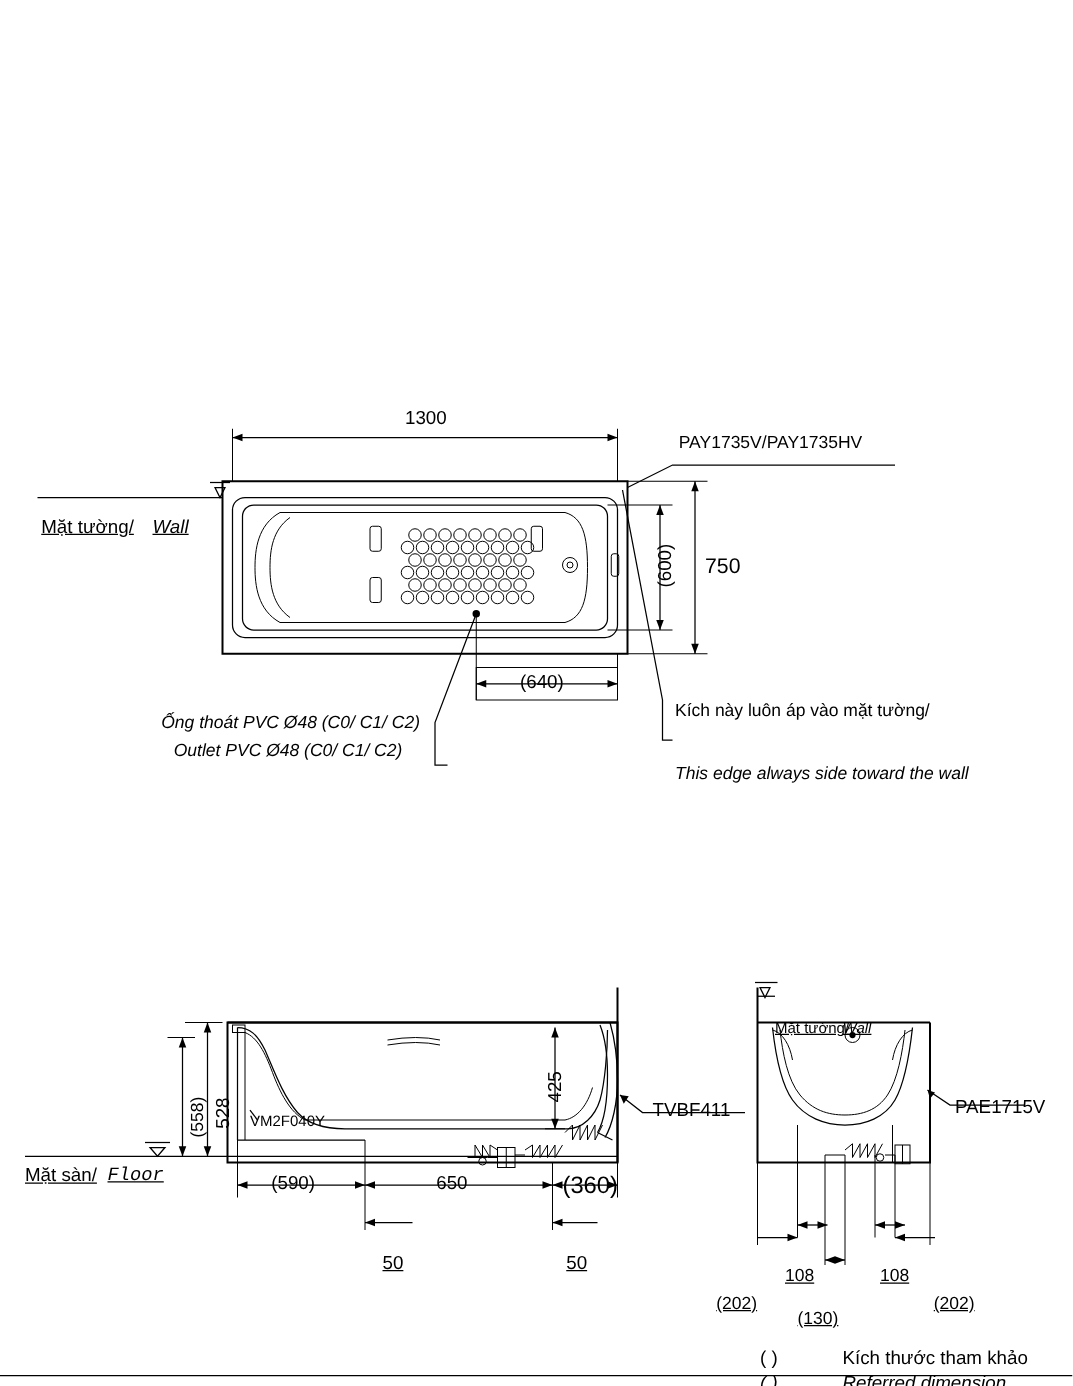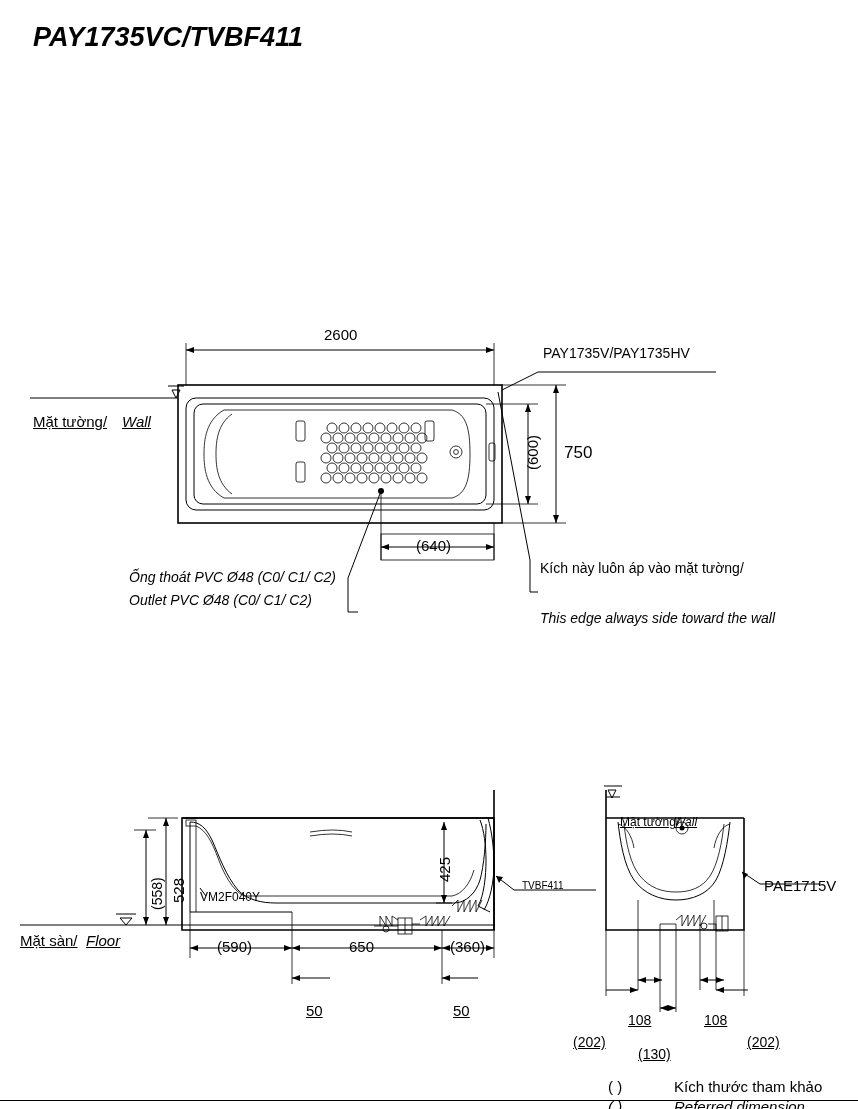--- a/index.html
+++ b/index.html
@@ -28,21 +28,20 @@
   .stthin{fill:none;stroke:#000;stroke-width:0.8;}
 
   .bottomrule{position:absolute;left:0;right:0;bottom:8px;height:1px;background:#000;}
 </style>
 </head>
 <body>
 
 <div class="page">
 
   <div class="title">
-    <div>PAY1735VC/TVBF411</div>
   </div>
 
   <svg width="858" height="1109">
 
     <rect x="178" y="385" width="324" height="138" class="st2"></rect>
 
     <path class="st" d="M196,398 h288 a10,10 0 0 1 10,10 v92 a10,10 0 0 1 -10,10 h-288 a10,10 0 0 1 -10,-10 v-92 a10,10 0 0 1 10,-10 z"></path>
     <path class="st" d="M203,404 h274 a9,9 0 0 1 9,9 v82 a9,9 0 0 1 -9,9 h-274 a9,9 0 0 1 -9,-9 v-82 a9,9 0 0 1 9,-9 z"></path>
 
     <path class="stthin" d="M224,410 C206,420 204,440 204,454 C204,468 206,488 224,498 L452,498 C466,494 470,480 470,454 C470,428 466,414 452,410 Z"></path>
@@ -145,31 +144,31 @@
 
     <path class="st" d="M381,491 L348,578 L348,612 L358,612"></path>
 
     <path class="st" d="M498,392 L530,560 L530,592 L538,592"></path>
 
     <line x1="30" y1="398" x2="178" y2="398" class="st"></line>
     <polygon points="172,390 180,390 176,398" fill="none" stroke="#000" stroke-width="1"></polygon>
     <line x1="168" y1="386" x2="184" y2="386" class="st"></line>
   </svg>
 
-  <div class="txt" style="left:324px;top:326px;font-size:15px;">2600</div>
+  <div class="txt" style="left:324px;top:326px;font-size:15px;">1300</div>
   <div class="txt" style="left:564px;top:443px;font-size:17px;text-align:right;">750</div>
   <div class="txt rot" style="left:524px;top:470px;transform:rotate(-90deg);font-size:15px;">(600)</div>
   <div class="txt" style="left:416px;top:537px;font-size:15px;">(640)</div>
   <div class="txt" style="left:543px;top:345px;font-size:14px;">PAY1735V/PAY1735HV</div>
 
   <div class="txt u" style="left:33px;top:381px;font-size:15px;">Mặt tường/</div>
   <div class="txt u it" style="left:122px;top:381px;font-size:15px;">Wall</div>
 
   <div class="txt" style="left:129px;top:569px;font-size:14px;font-style:italic;">Ống thoát PVC Ø48 (C0/ C1/ C2)</div>
-  <div class="txt it" style="left:129px;top:592px;font-size:14px;">Outlet PVC Ø48 (C0/ C1/ C2)</div>
+  <div class="txt it" style="left:139px;top:592px;font-size:14px;">Outlet PVC Ø48 (C0/ C1/ C2)</div>
 
   <div class="txt" style="left:540px;top:560px;font-size:14px;">Kích này luôn áp vào mặt tường/</div>
   <div class="txt it" style="left:540px;top:582px;font-size:14px;margin-top:28px;">This edge always side toward the wall</div>
 
   <svg width="858" height="1109">
 
     <path class="st2" d="M182,818 H494 V930 H182 Z"></path>
 
     <line x1="494" y1="790" x2="494" y2="930" class="st2"></line>
 
@@ -254,29 +253,29 @@
 
     <path class="st" d="M200,888 L206,896"></path>
   </svg>
 
   <div class="txt rot" style="left:170px;top:903px;transform:rotate(-90deg);font-size:15px;">528</div>
   <div class="txt rot" style="left:149px;top:910px;transform:rotate(-90deg);font-size:14px;">(558)</div>
   <div class="txt rot" style="left:436px;top:882px;transform:rotate(-90deg);font-size:15px;">425</div>
 
   <div class="txt" style="left:217px;top:938px;font-size:15px;">(590)</div>
   <div class="txt" style="left:349px;top:938px;font-size:15px;">650</div>
-  <div class="txt" style="left:450px;top:938px;font-size:15px;text-align:center;">(360)</div>
+  <div class="txt" style="left:450px;top:938px;font-size:19px;text-align:center;">(360)</div>
   <div class="txt u" style="left:306px;top:970px;font-size:15px;">50</div>
   <div class="txt u" style="left:453px;top:970px;font-size:15px;">50</div>
 
   <div class="txt u" style="left:20px;top:900px;font-size:15px;">Mặt sàn/</div>
-  <div class="txt u it" style="left:86px;top:900px;font-size:15px;">Floor</div>
+  <div class="txt u it" style="left:86px;top:900px;font-size:15px;font-family:Liberation Mono, monospace;">Floor</div>
 
   <div class="txt" style="left:200px;top:890px;font-size:12px;">VM2F040Y</div>
-  <div class="txt" style="left:522px;top:880px;font-size:10px;">TVBF411</div>
+  <div class="txt" style="left:522px;top:880px;font-size:15px;">TVBF411</div>
 
   <svg width="858" height="1109">
 
     <path class="st2" d="M606,790 V930 H744 V818"></path>
     <line x1="606" y1="818" x2="744" y2="818" class="st2"></line>
 
     <path class="st" d="M618,822 C620,840 624,866 634,880 C644,894 660,900 676,900 C692,900 708,894 716,880 C724,866 728,840 730,822"></path>
     <path class="stthin" d="M624,824 C626,842 630,864 640,876 C650,888 662,892 676,892 C690,892 702,888 710,876 C718,864 722,842 724,824"></path>
 
     <path class="stthin" d="M618,824 C626,826 632,836 634,848"></path>

